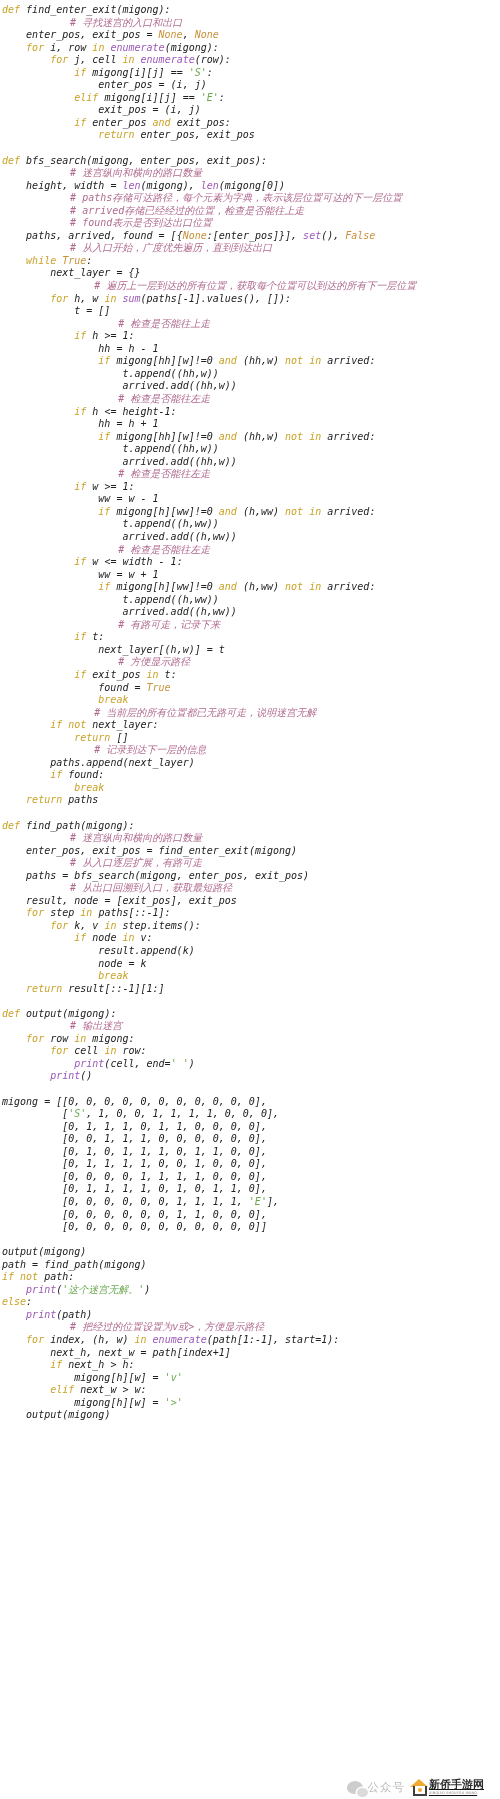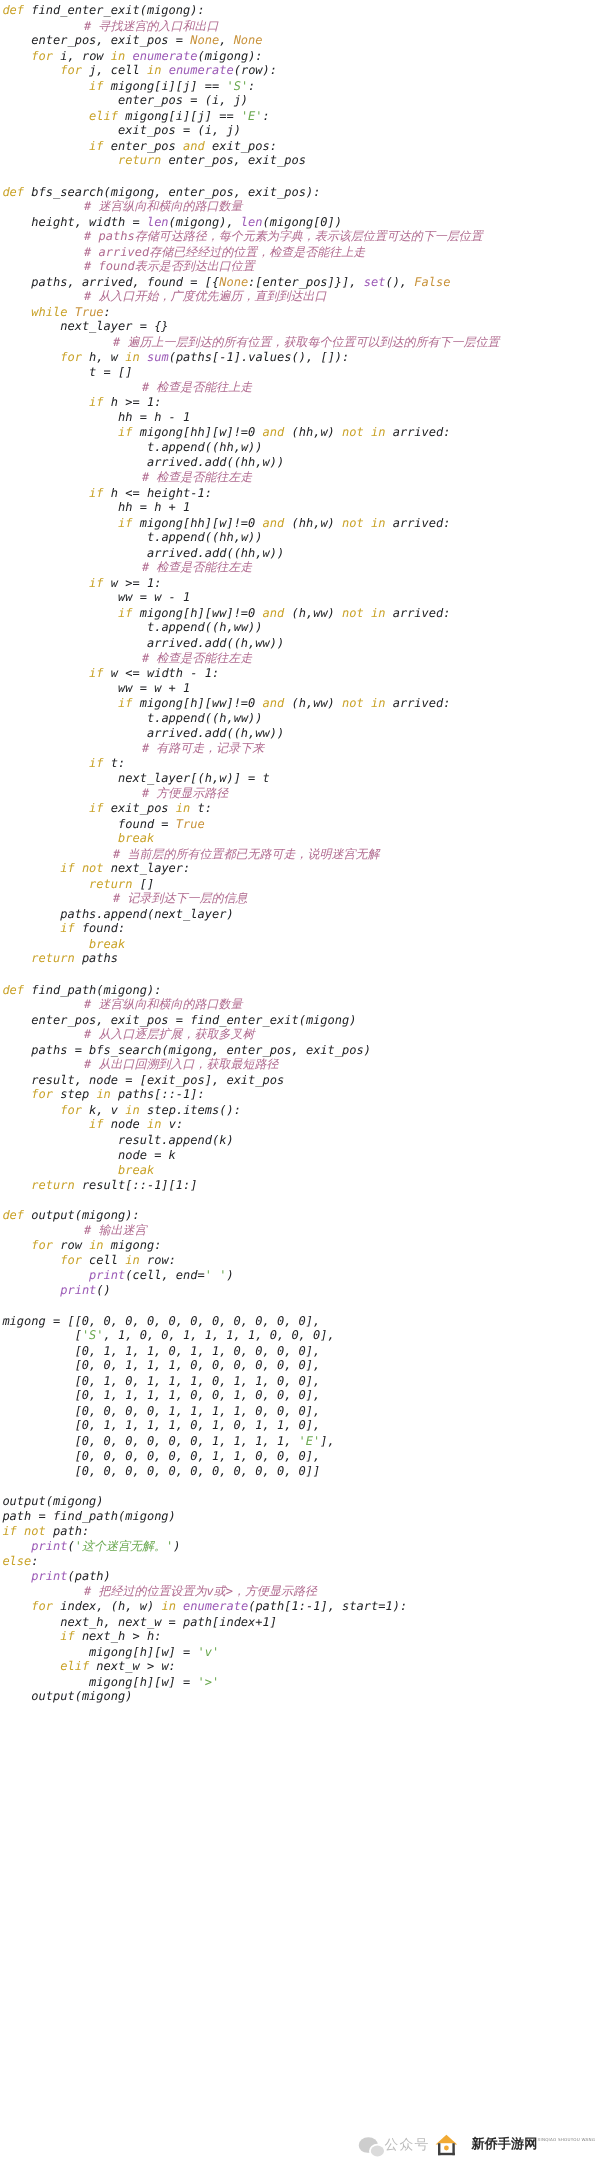--- a/index.html
+++ b/index.html
@@ -38,21 +38,21 @@
   .kw      { color: #c9a227; }
   .const   { color: #c8923a; }   
   .str     { color: #6aa84f; }   
   .cmt     { color: #b06a8f; margin-left: 44px; }
   .plain   { color: #202124; }
   .builtin { color: #9b59b6; }
 
   
   #watermark {
     position: absolute;
-    right: 4px;
+    right: 16px;
     bottom: 2px;
     display: flex;
     align-items: center;
     gap: 5px;
     opacity: 0.92;
     font-family: "DejaVu Sans", "Liberation Sans", sans-serif;
   }
   #watermark .wm-wechat-icon {
     width: 16px; height: 13px;
     border-radius: 50% 50% 45% 45%;
@@ -102,23 +102,24 @@
   }
   #watermark .wm-logo-mark .dot {
     position: absolute;
     left: 7.5px; top: 10.5px;
     width: 4px; height: 4px;
     border-radius: 50%;
     background: #f0a323;
   }
   #watermark .wm-logo-text {
     display: flex;
-    flex-direction: row;
+    flex-direction: column;
     justify-content: center;
-    margin-left: 11px;
+    margin-left: 0;
+    text-decoration: underline;
   }
   #watermark .wm-logo-cn {
     font-size: 11px;
     font-weight: bold;
     color: #1a1a1a;
     line-height: 12px;
     letter-spacing: 0px;
   }
   #watermark .wm-logo-en {
     font-size: 3.4px;
@@ -193,21 +194,21 @@
             <span class="kw">return</span> []
         <span class="cmt"># 记录到达下一层的信息</span>
         <span class="plain">paths</span>.<span class="plain">append</span>(<span class="plain">next_layer</span>)
         <span class="kw">if</span> <span class="plain">found</span>:
             <span class="kw">break</span>
     <span class="kw">return</span> <span class="plain">paths</span>
 
 <span class="kw">def</span> <span class="plain">find_path</span>(<span class="plain">migong</span>):
     <span class="cmt"># 迷宫纵向和横向的路口数量</span>
     <span class="plain">enter_pos</span>, <span class="plain">exit_pos</span> = <span class="plain">find_enter_exit</span>(<span class="plain">migong</span>)
-    <span class="cmt"># 从入口逐层扩展，获取多叉树</span>
+    <span class="cmt"># 从入口逐层扩展，有路可走</span>
     <span class="plain">paths</span> = <span class="plain">bfs_search</span>(<span class="plain">migong</span>, <span class="plain">enter_pos</span>, <span class="plain">exit_pos</span>)
     <span class="cmt"># 从出口回溯到入口，获取最短路径</span>
     <span class="plain">result</span>, <span class="plain">node</span> = [<span class="plain">exit_pos</span>], <span class="plain">exit_pos</span>
     <span class="kw">for</span> <span class="plain">step</span> <span class="kw">in</span> <span class="plain">paths</span>[::-1]:
         <span class="kw">for</span> <span class="plain">k</span>, <span class="plain">v</span> <span class="kw">in</span> <span class="plain">step</span>.<span class="plain">items</span>():
             <span class="kw">if</span> <span class="plain">node</span> <span class="kw">in</span> <span class="plain">v</span>:
                 <span class="plain">result</span>.<span class="plain">append</span>(<span class="plain">k</span>)
                 <span class="plain">node</span> = <span class="plain">k</span>
                 <span class="kw">break</span>
     <span class="kw">return</span> <span class="plain">result</span>[::-1][1:]

